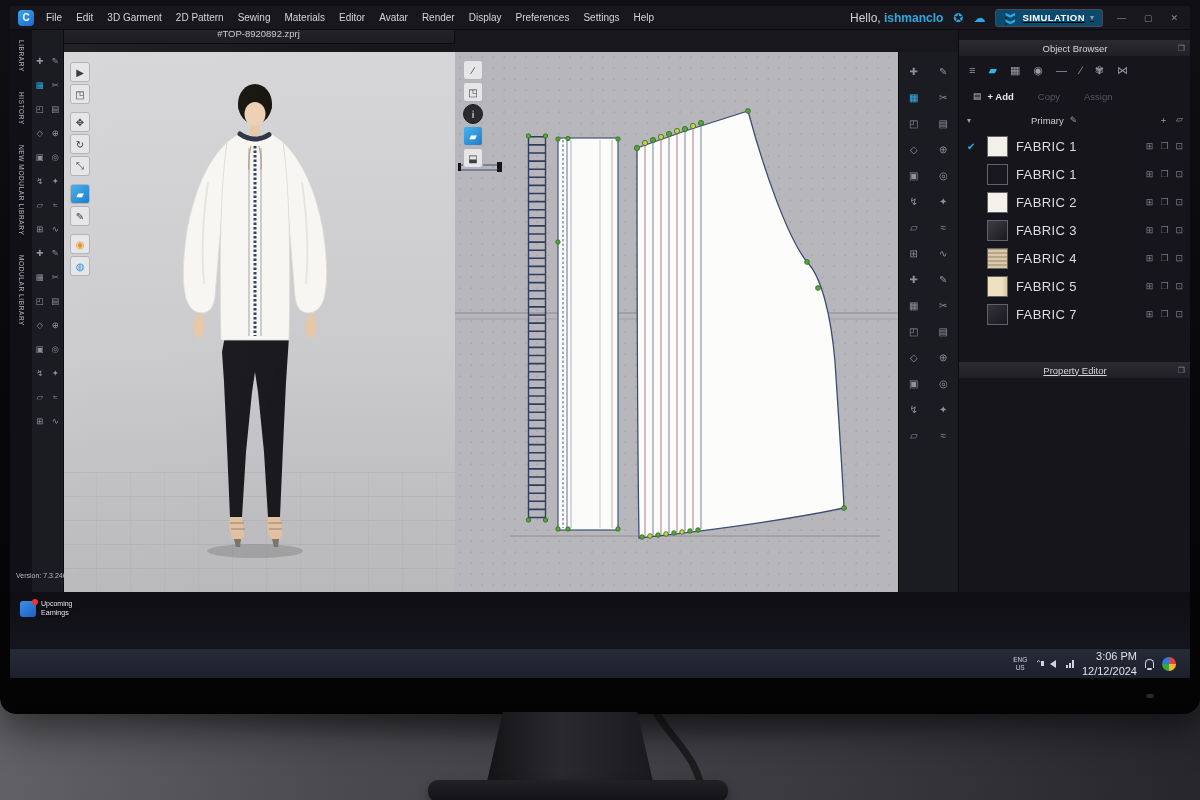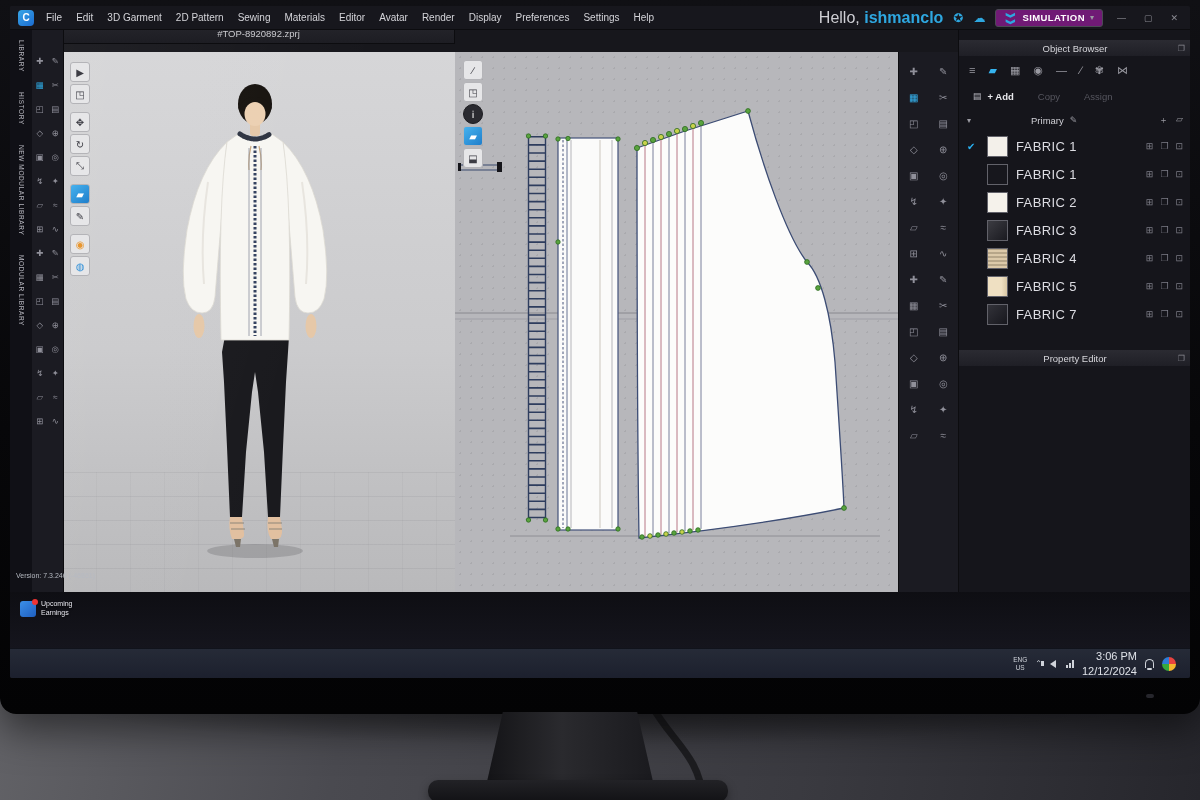--- a/index.html
+++ b/index.html
@@ -25,25 +25,25 @@
           background:linear-gradient(180deg,#222226,#121215); box-shadow:0 4px 10px rgba(0,0,0,.35); }
   .cable { position:absolute; left:0; top:0; pointer-events:none; }
 
   
   .menubar { position:absolute; left:0; top:0; width:1180px; height:24px; background:#17171d;
           border-bottom:1px solid #0c0c0f; display:flex; align-items:center; gap:10px; padding:0 8px; z-index:6; }
   .logo { width:16px; height:16px; border-radius:4px; background:linear-gradient(140deg,#39a7e8,#1b6bd0);
           color:#fff; font-size:10px; font-weight:bold; display:flex; align-items:center; justify-content:center; }
   .menu-item { color:#d4d4d9; font-size:10px; padding:0 2px; white-space:nowrap; cursor:default; }
   .mb-spacer { flex:1; }
-  .greeting { font-size:16px; color:#cfcfd4; white-space:nowrap; }
+  .greeting { font-size:12px; color:#cfcfd4; white-space:nowrap; }
   .greeting b { color:#2ea7e0; }
   .mb-blue-icon { color:#2ea7e0; font-size:12px; }
   .sim-pill { display:flex; align-items:center; gap:5px; height:18px; padding:0 8px;
-          background:#701a75; border:1px solid #4b4b54; border-radius:3px; }
+          background:#0c4a6e; border:1px solid #4b4b54; border-radius:3px;text-decoration:underline; }
   .sim-chev { color:#2ea7e0; font-size:9px; transform:rotate(90deg); font-weight:bold; letter-spacing:-1px; }
   .sim-label { color:#fff; font-size:9.5px; font-weight:bold; letter-spacing:.4px; }
   .sim-caret { color:#9a9aa2; font-size:8px; }
   .winctl { color:#8a8a92; font-size:9px; padding:0 4px; }
 
   
   .left-tabs { position:absolute; left:0; top:24px; width:22px; height:562px; background:#101016;
           display:flex; flex-direction:column; align-items:center; padding-top:10px; z-index:5; }
   .vtab { writing-mode:vertical-rl; font-size:6.5px; letter-spacing:.6px; color:#b4b4bc; white-space:nowrap; }
   .vtab + .vtab { margin-top:20px; }
@@ -106,21 +106,21 @@
   .ob-dim { color:#56565f; font-size:9.5px; margin-left:18px; }
   .ob-group { position:absolute; left:0; top:80px; width:232px; height:20px; display:flex; align-items:center;
           gap:6px; padding:0 8px; color:#cfcfd5; font-size:9.5px; }
   .ob-group .right { margin-left:auto; display:flex; gap:8px; color:#9a9aa2; font-size:9px; }
   .fab-list { position:absolute; left:0; top:102px; width:232px; }
   .fab-row { height:28px; display:flex; align-items:center; gap:8px; padding:0 8px; }
   .fab-check { width:12px; font-size:10px; color:#29b0f0; flex:none; }
   .fab-swatch { width:21px; height:21px; border:1px solid #62626a; flex:none; }
   .fab-name { font-size:13px; color:#dcdce2; letter-spacing:.4px; flex:1; }
   .fab-actions { display:flex; gap:7px; color:#7c7c86; font-size:9px; }
-  .pe-header { top:320px; }
+  .pe-header { top:332px;text-decoration:underline; }
 
   
   .desktop-strip { position:absolute; left:0; top:586px; width:1180px; height:56px;
           background:linear-gradient(180deg,#0e0e13,#15151d); z-index:5; }
   .shortcut { position:absolute; left:10px; top:8px; display:flex; align-items:center; gap:5px; }
   .shortcut-ico { width:16px; height:16px; border-radius:3px; background:linear-gradient(140deg,#3b8fe8,#1f5fc0);
           position:relative; }
   .shortcut-ico::after { content:""; position:absolute; right:-2px; top:-2px; width:6px; height:6px;
           border-radius:50%; background:#e33; }
   .shortcut-label { font-size:7px; color:#e6e6ee; line-height:1.25; text-shadow:0 1px 2px #000; }

